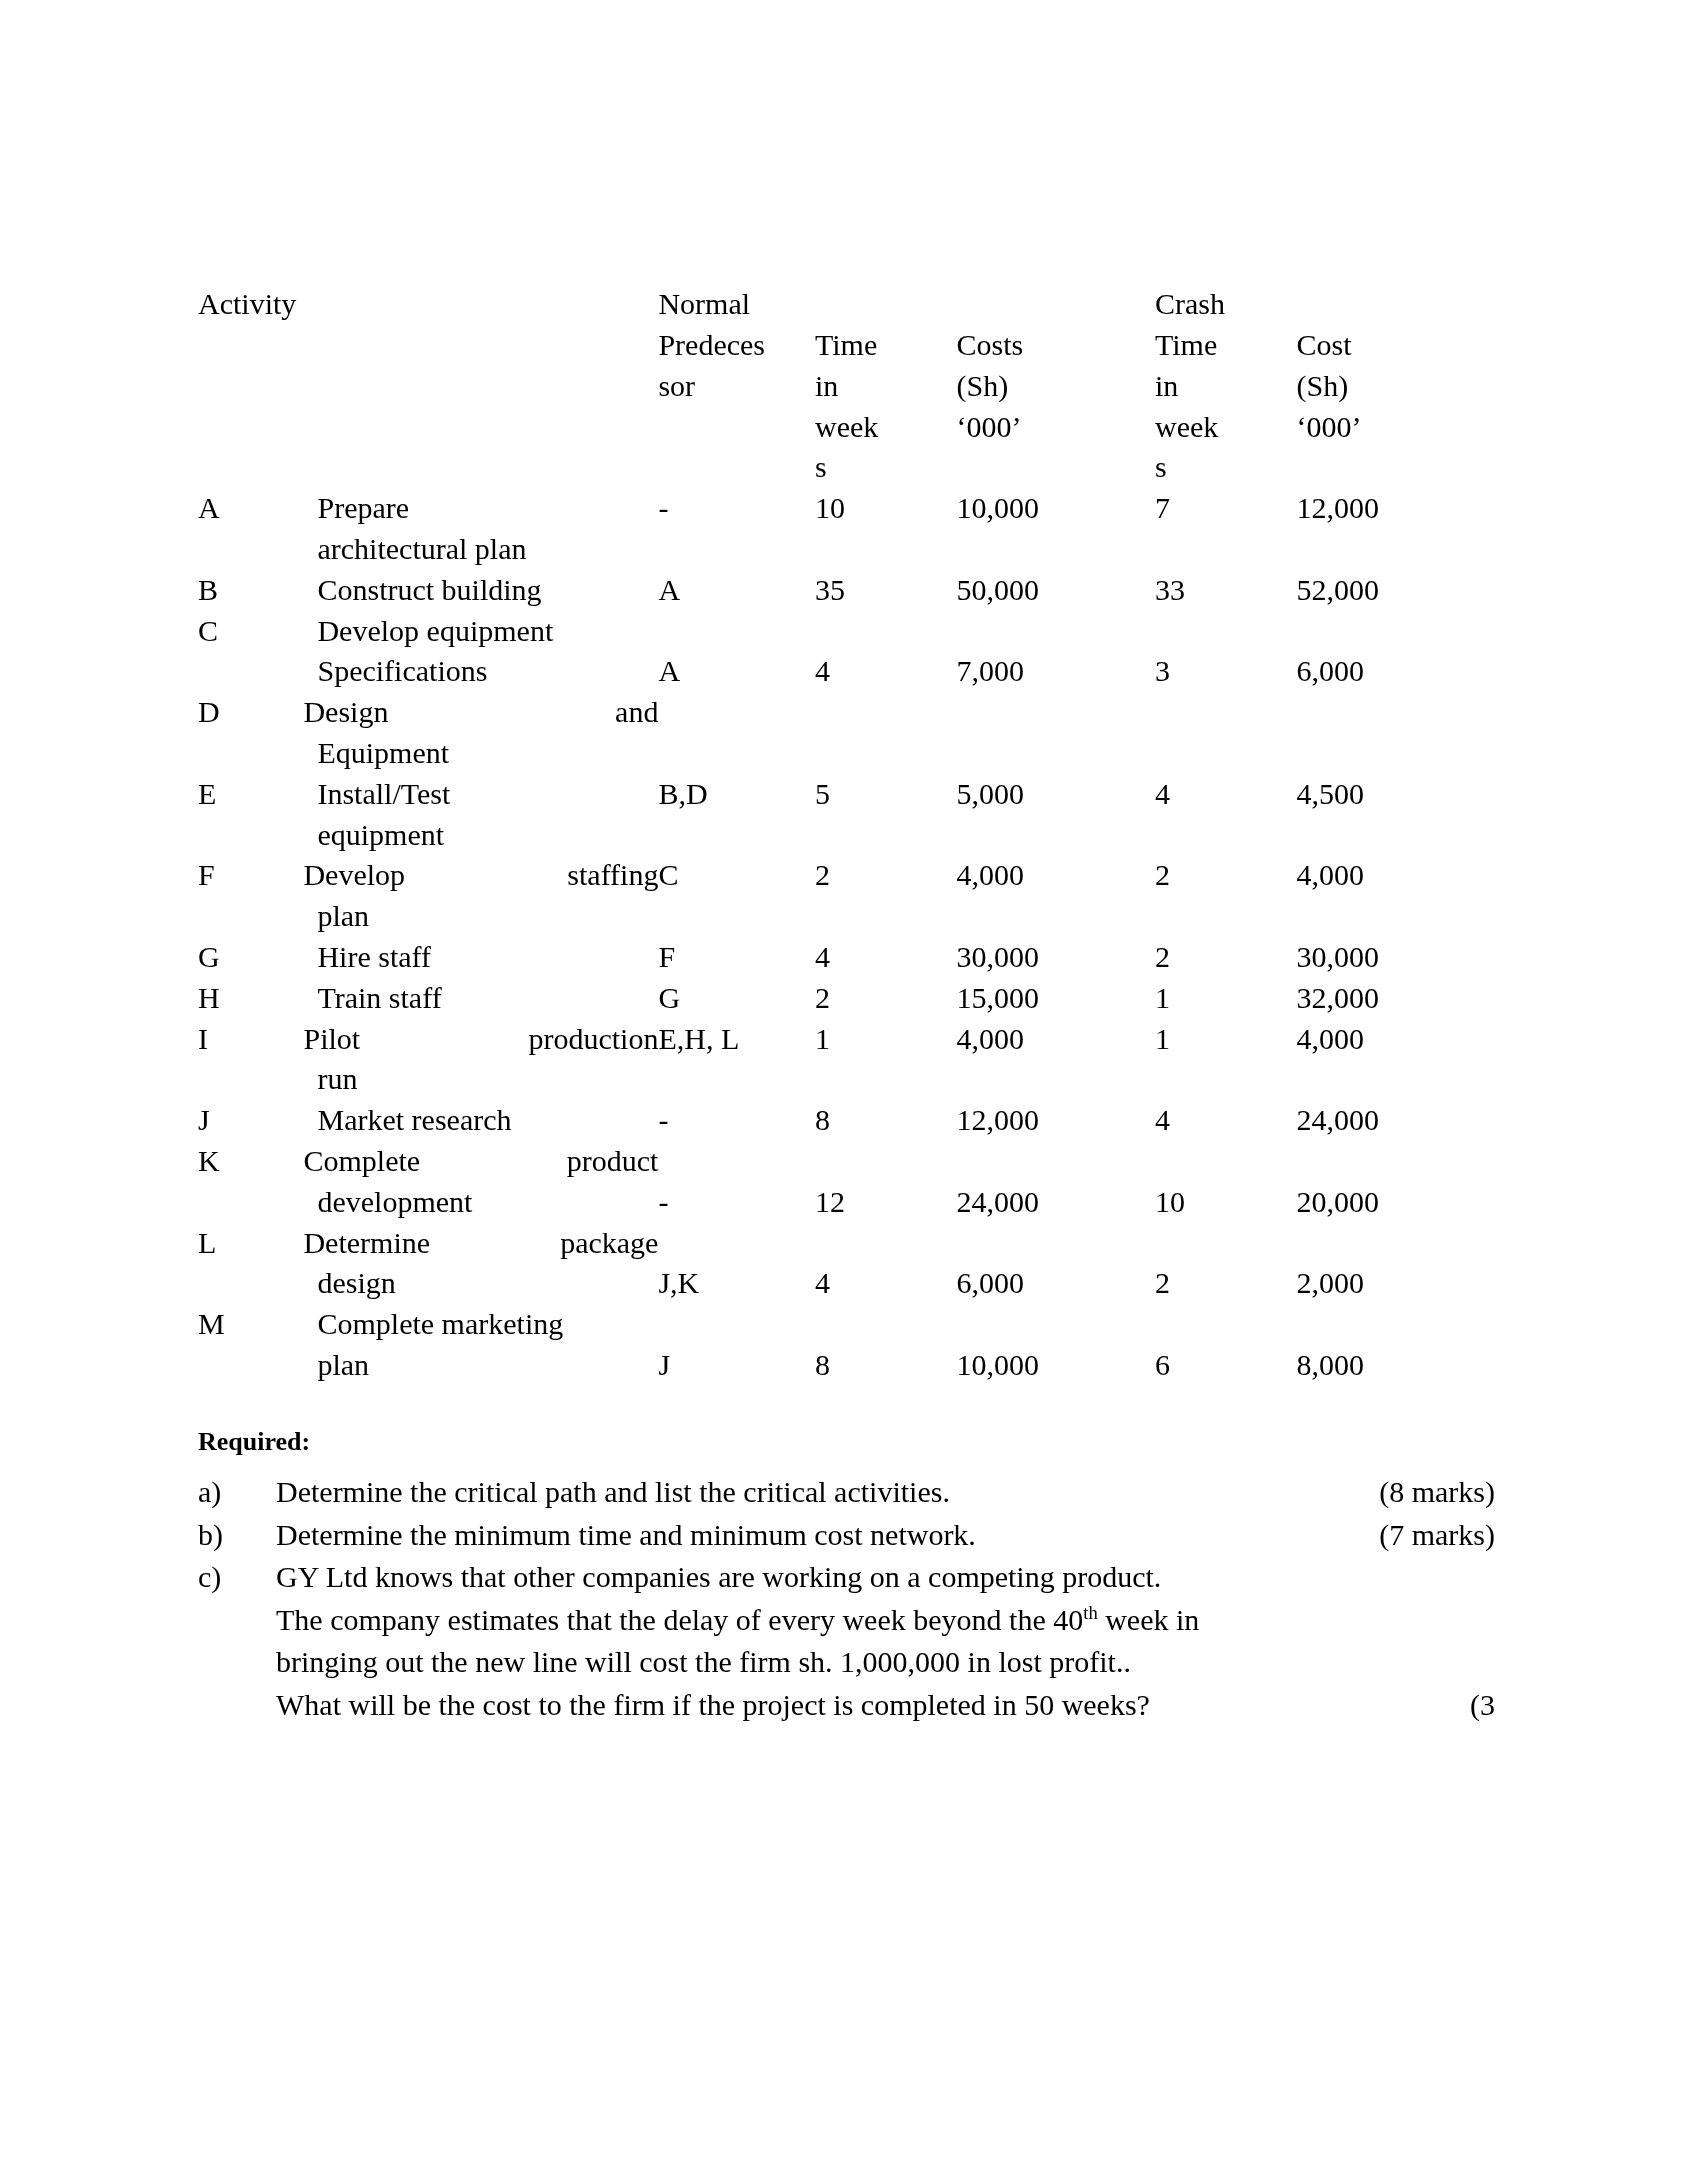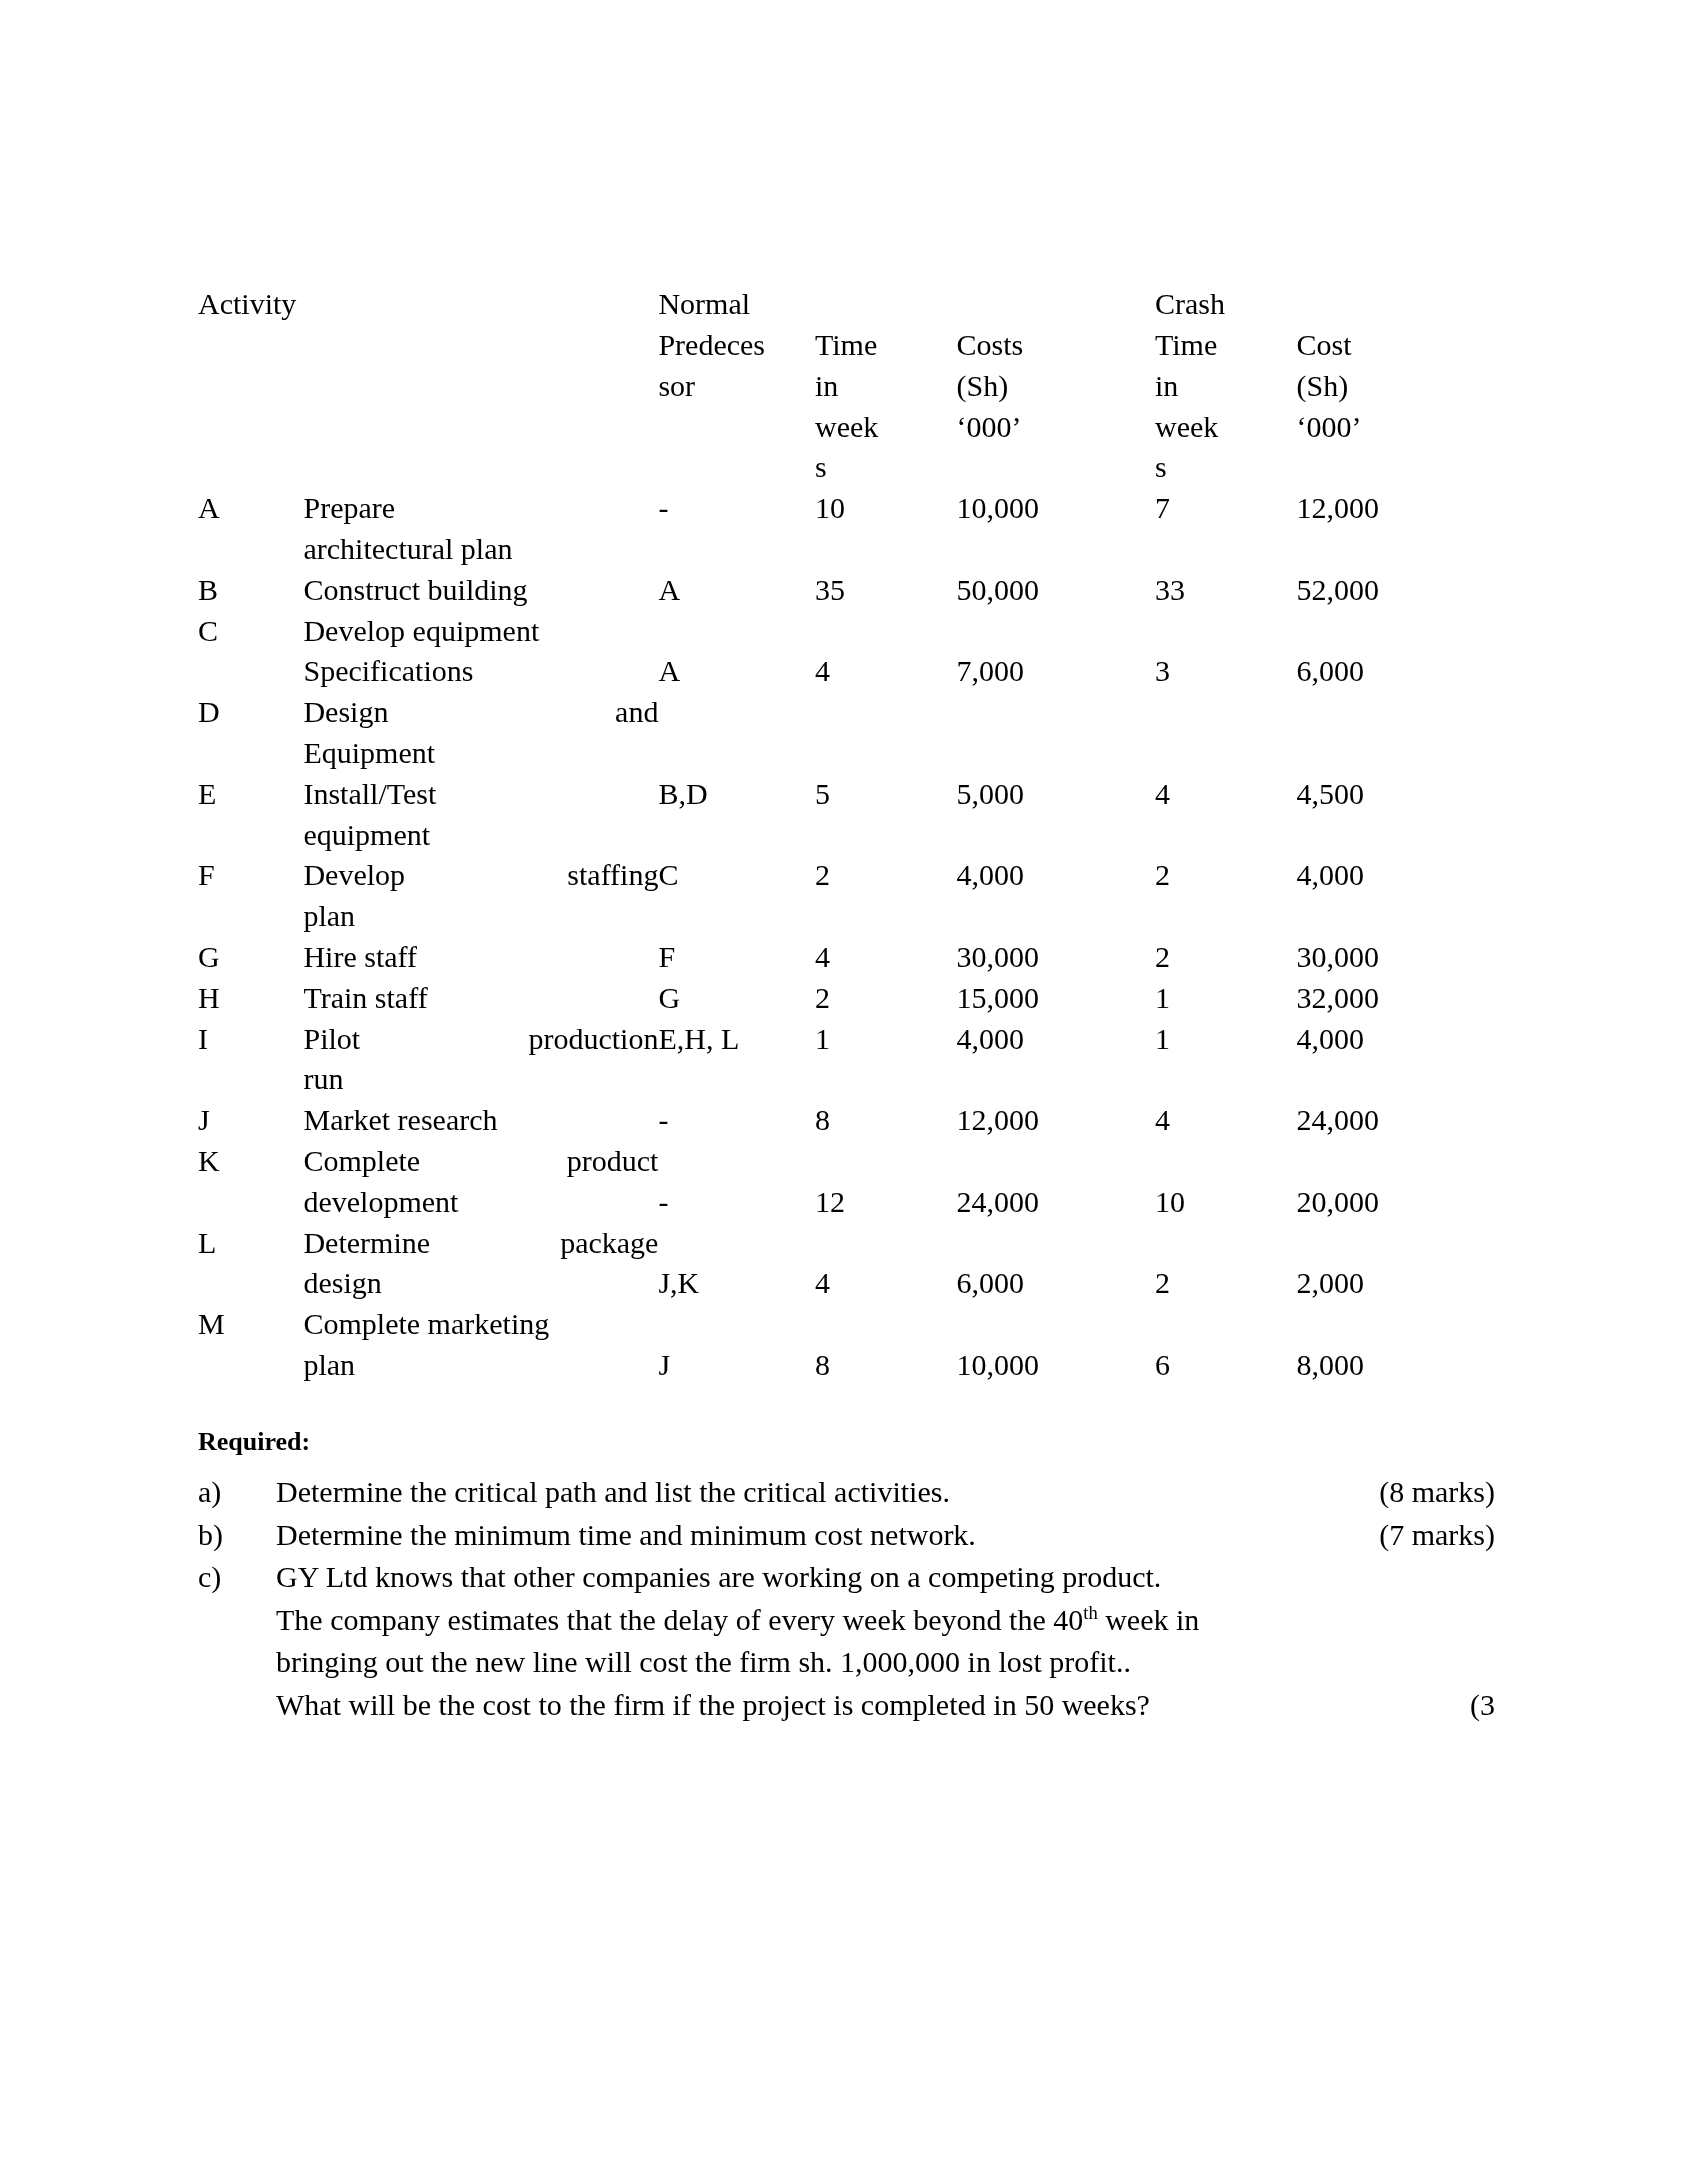--- a/index.html
+++ b/index.html
@@ -61,20 +61,21 @@
   }
 
   .desc {
     text-align: justify;
     text-align-last: justify;
     hyphens: none;
   }
   .desc-plain {
     text-align: center;
     text-align-last: left;
+    margin-left: 14px;
   }
 
   .num { text-align: left; }
   .num-rightnarrow { text-align: right; padding-right: 8px; }
 
   
   .required-head {
     font-size: 26px;
     font-weight: bold;
     margin-top: 38px;

